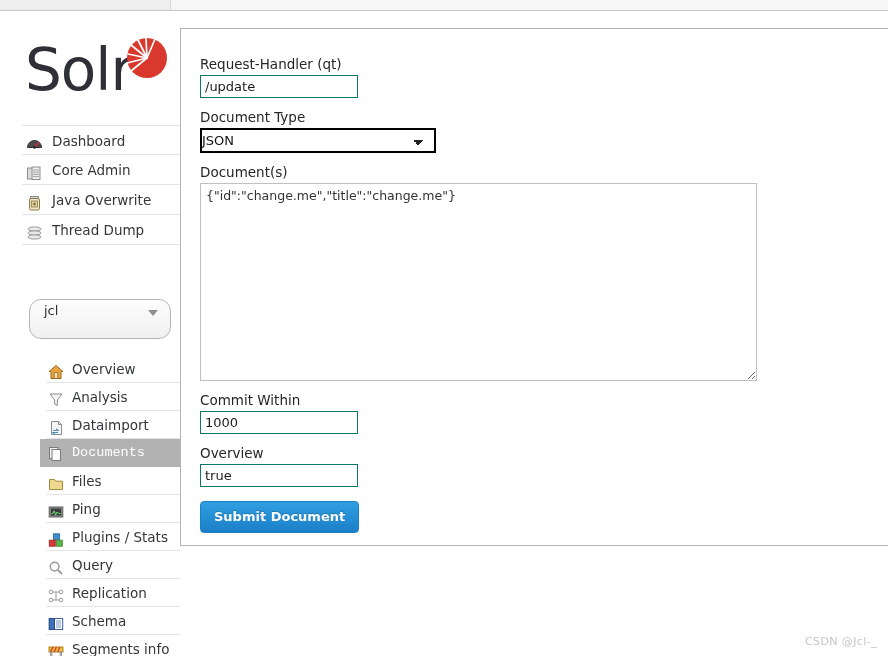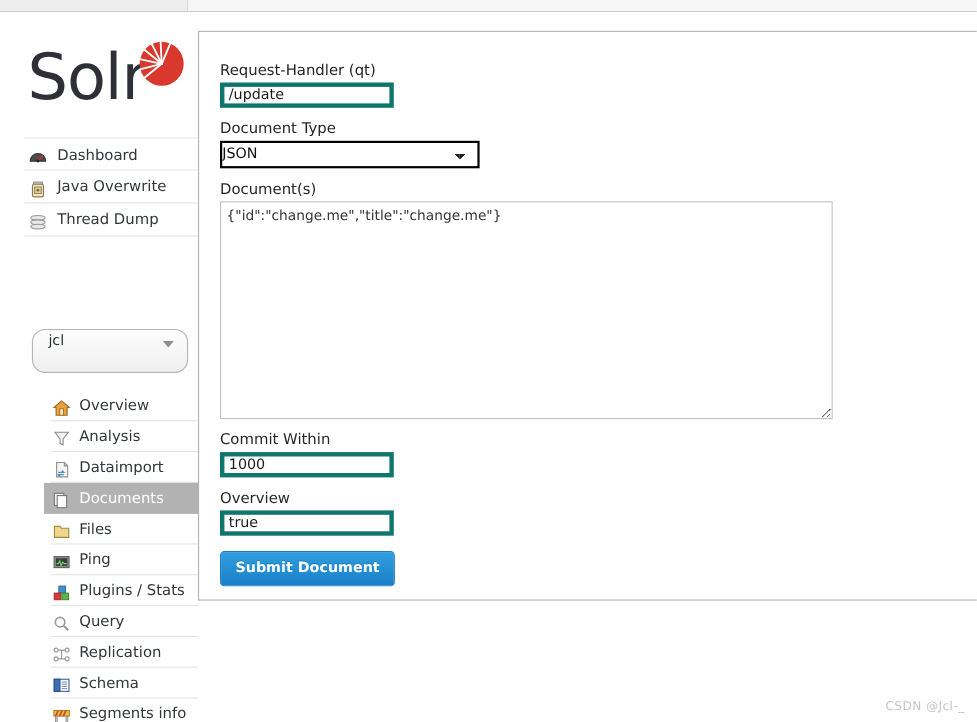--- a/index.html
+++ b/index.html
@@ -113,20 +113,21 @@
     width: 16px; height: 16px;
     display: block;
   }
   .core-item.is-active {
     background: #b2b2b2;
     color: #ffffff;
     border-bottom-color: #b2b2b2;
     margin-left: -6px;
     padding-left: 32px;
     width: 140px;
+    font-family: Liberation Mono, monospace;
   }
   .core-item.is-active .nav-ico { left: 8px; }
 
   
   #content-panel {
     position: absolute;
     left: 180px; top: 17px;
     width: 708px; height: 518px;
     border-top: 1px solid #b3b3b3;
     border-left: 1px solid #b3b3b3;
@@ -143,21 +144,21 @@
   .field-label {
     font-size: 13.5px;
     color: #262626;
     margin-bottom: 3px;
     display: block;
   }
   .text-input {
     display: block;
     width: 158px;
     height: 23px;
-    border: 4px solid #0f766e;
+    border: 1px solid #0f766e;
     background: #ffffff;
     font-family: "DejaVu Sans", "Liberation Sans", sans-serif;
     font-size: 13px;
     color: #1b1b1b;
     padding: 0 4px;
     outline: none;
   }
   .field-block { margin-bottom: 11px; }
 
   #document-type-select {
@@ -266,20 +267,35 @@
             <path d="M1.5 12.5a7 7 0 0 1 14 0z" fill="#4b4b50"></path>
             <path d="M1.5 12.5a7 7 0 0 1 14 0z" fill="none" stroke="#34343a" stroke-width="1"></path>
             <line x1="8.5" y1="12" x2="13" y2="7.5" stroke="#d0342c" stroke-width="1.4"></line>
             <circle cx="8.5" cy="12.4" r="1.3" fill="#22222a"></circle>
           </svg>
         </span>
         <span>Dashboard</span>
       </div>
 
 
+      <div class="nav-item">
+        <span class="nav-ico">
+          <svg width="17" height="17" viewBox="0 0 17 17">
+            <rect x="1.5" y="3" width="8" height="11" fill="#dcdcdc" stroke="#8d8d8d" stroke-width="1"></rect>
+            <rect x="6" y="2" width="8" height="12.5" fill="#eeeeee" stroke="#8d8d8d" stroke-width="1"></rect>
+            <g stroke="#9a9a9a" stroke-width=".9">
+              <line x1="7" y1="5" x2="13" y2="5"></line>
+                <line x1="7" y1="7.2" x2="13" y2="7.2"></line>
+              <line x1="7" y1="9.4" x2="13" y2="9.4"></line>
+                <line x1="7" y1="11.6" x2="13" y2="11.6"></line>
+            </g>
+          </svg>
+        </span>
+        <span>Core Admin</span>
+      </div>
 
       <div class="nav-item">
         <span class="nav-ico">
           <svg width="17" height="17" viewBox="0 0 17 17">
             <rect x="4.5" y="1.5" width="8" height="2" fill="#cfcfcf" stroke="#8d8d8d" stroke-width=".9"></rect>
             <rect x="3.5" y="3.5" width="10" height="11.5" rx="1.5" fill="#f3e6c4" stroke="#8a7b4f" stroke-width="1"></rect>
             <rect x="5.5" y="6" width="6" height="6" fill="#e0cd97" stroke="#8a7b4f" stroke-width=".8"></rect>
             <circle cx="8.5" cy="9" r="1.2" fill="#6d6142"></circle>
           </svg>
         </span>

